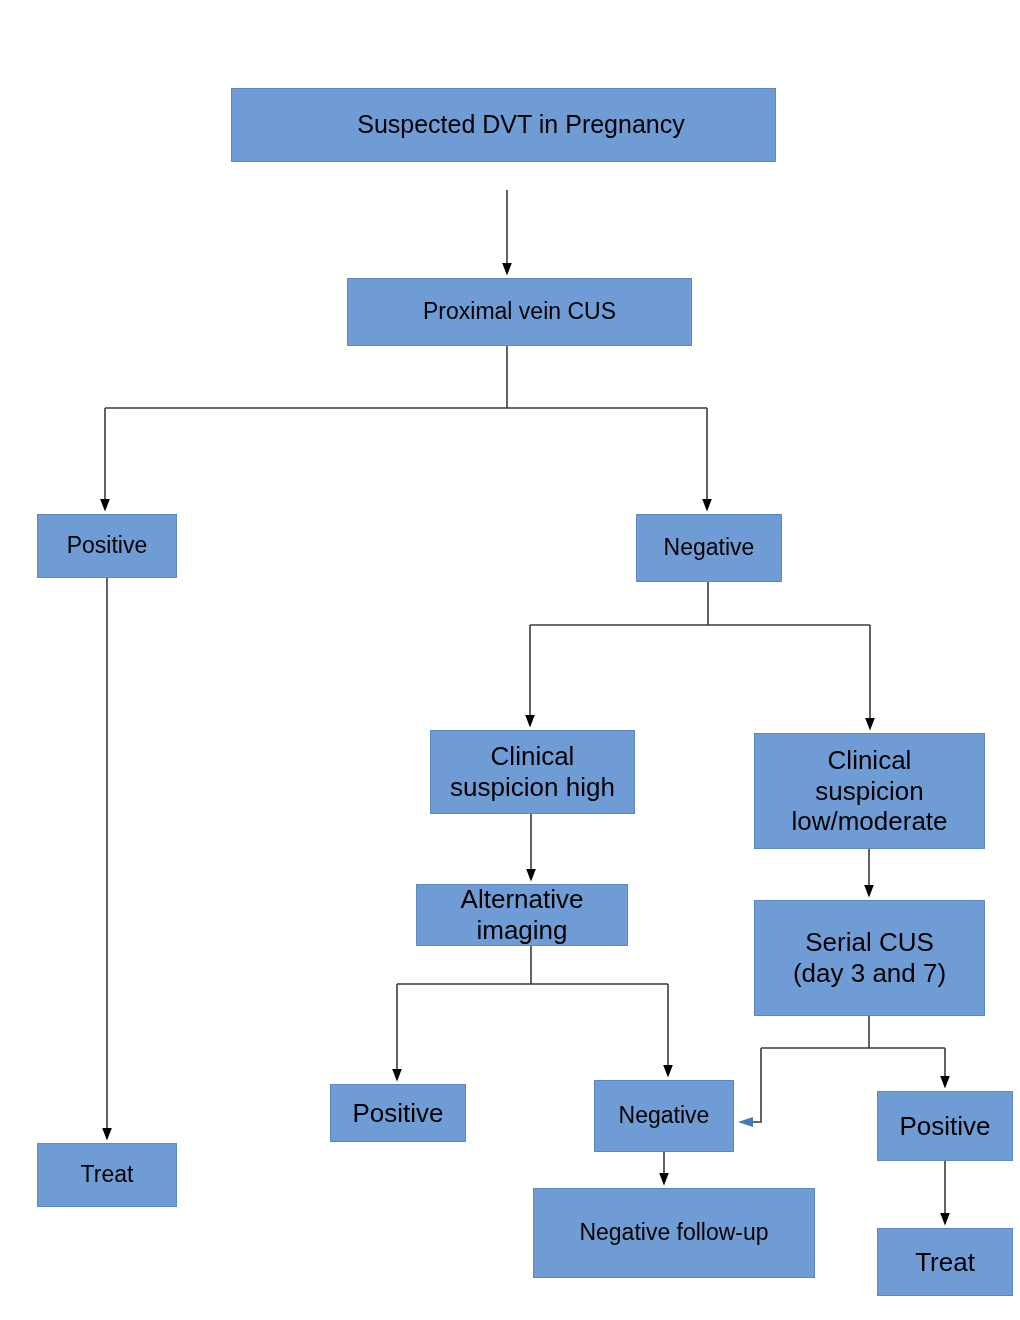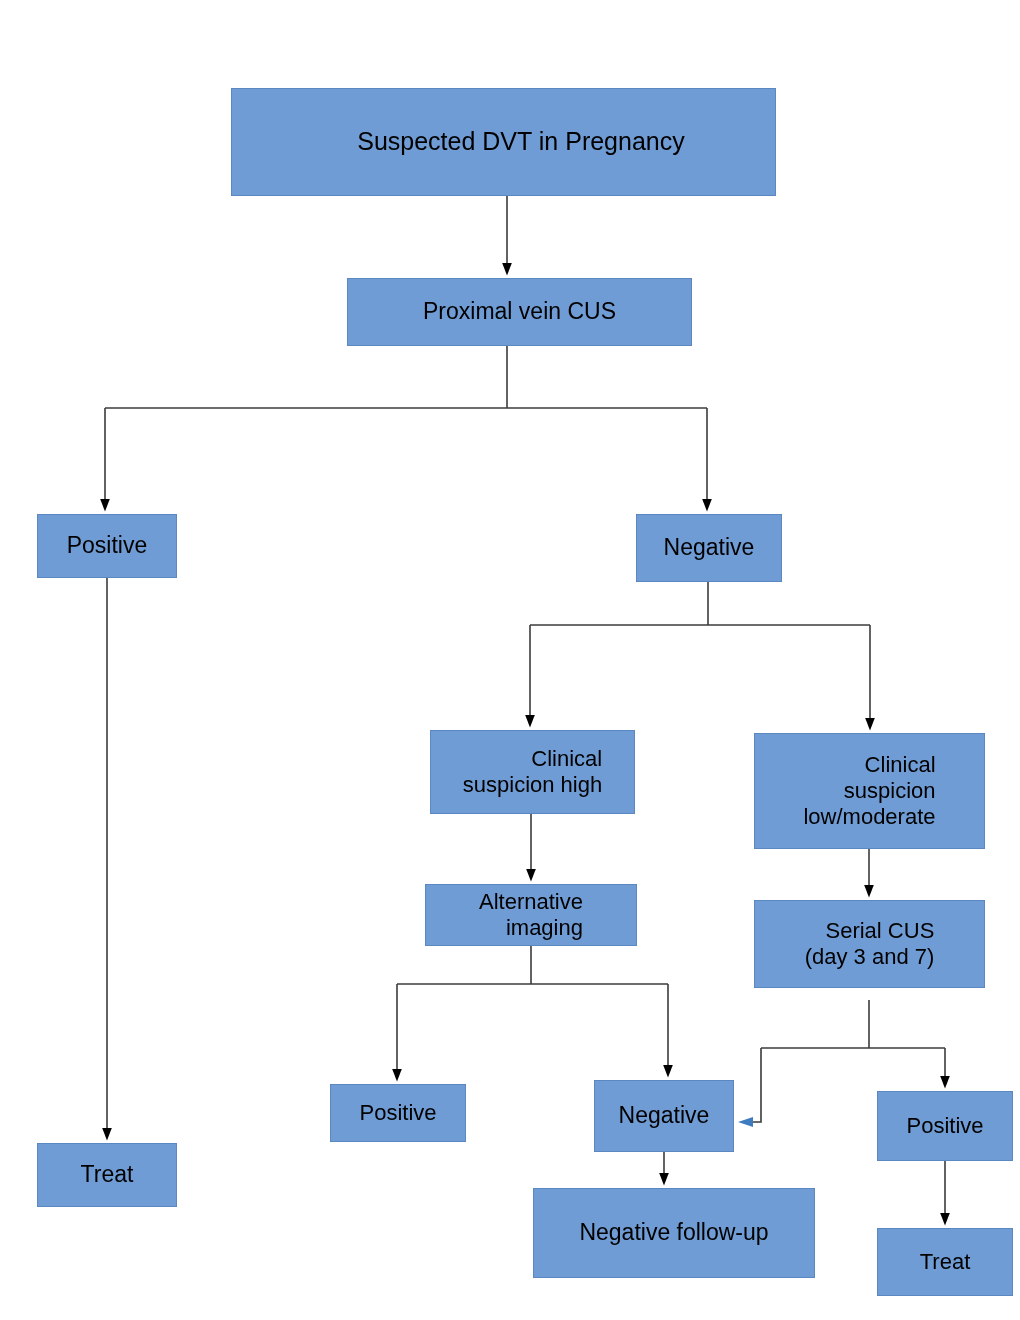--- a/index.html
+++ b/index.html
@@ -33,21 +33,21 @@
     align-items: center;
     justify-content: center;
     text-align: center;
     color: #000000;
     line-height: 1.18;
     white-space: pre-line;
     z-index: 2;
   }
   .node.t-root  { font-size: 25px; }
   .node.t-lg    { font-size: 23px; }
-  .node.t-md    { font-size: 22px; text-align: right; }
+  .node.t-md    { font-size: 26px; }
 </style>
 </head>
 <body>
 
 <div id="canvas">
 
   <svg id="edges" viewBox="0 0 1020 1320" xmlns="http://www.w3.org/2000/svg">
     <defs>
       <marker id="ah-black" markerWidth="14" markerHeight="14" refX="1.5" refY="5" orient="auto" markerUnits="userSpaceOnUse">
         <path d="M0,0 L0,10 L13,5 z" fill="#000000"></path>
@@ -86,39 +86,39 @@
       <path d="M945,1048 L945,1077" marker-end="url(#ah-black)"></path>
 
       <path d="M107,578 L107,1129" marker-end="url(#ah-black)"></path>
 
       <path d="M664,1152 L664,1174" marker-end="url(#ah-black)"></path>
 
       <path d="M945,1161 L945,1214" marker-end="url(#ah-black)"></path>
     </g>
   </svg>
 
-  <div class="node t-root" style="left:231px; top:88px; width:545px; height:108px;padding-left:35px;">Suspected DVT in Pregnancy</div>
+  <div class="node t-root" style="left:231px; top:88px; width:545px; height:74px;padding-left:35px;">Suspected DVT in Pregnancy</div>
 
   <div class="node t-lg" style="left:335px; top:278px; width:345px; height:68px;margin-left:12px;">Proximal vein CUS</div>
 
   <div class="node t-lg" style="left:37px; top:514px; width:140px; height:64px;">Positive</div>
 
   <div class="node t-lg" style="left:636px; top:514px; width:146px; height:68px;">Negative</div>
 
   <div class="node t-md" style="left:430px; top:730px; width:205px; height:84px;">Clinical
 suspicion high</div>
 
   <div class="node t-md" style="left:754px; top:733px; width:231px; height:116px;">Clinical
 suspicion
 low/moderate</div>
 
-  <div class="node t-md" style="left:425px; top:884px; width:212px; height:62px;">Alternative
+  <div class="node t-md" style="left:416px; top:884px; width:212px; height:62px;">Alternative
 imaging</div>
 
-  <div class="node t-md" style="left:754px; top:900px; width:231px; height:88px;">Serial CUS
+  <div class="node t-md" style="left:754px; top:900px; width:231px; height:116px;">Serial CUS
 (day 3 and 7)</div>
 
   <div class="node t-md" style="left:330px; top:1084px; width:136px; height:58px;">Positive</div>
 
   <div class="node t-lg" style="left:594px; top:1080px; width:140px; height:72px;">Negative</div>
 
   <div class="node t-md" style="left:877px; top:1091px; width:136px; height:70px;">Positive</div>
 
   <div class="node t-lg" style="left:37px; top:1143px; width:140px; height:64px;">Treat</div>
 

